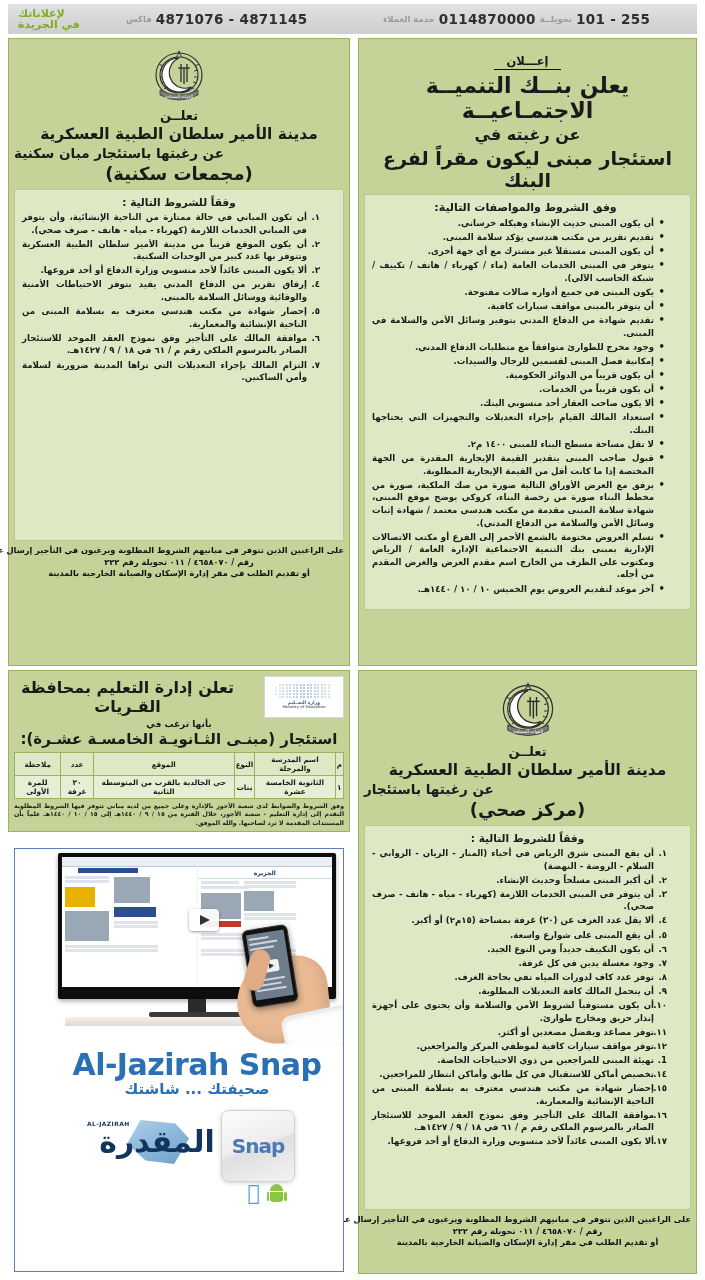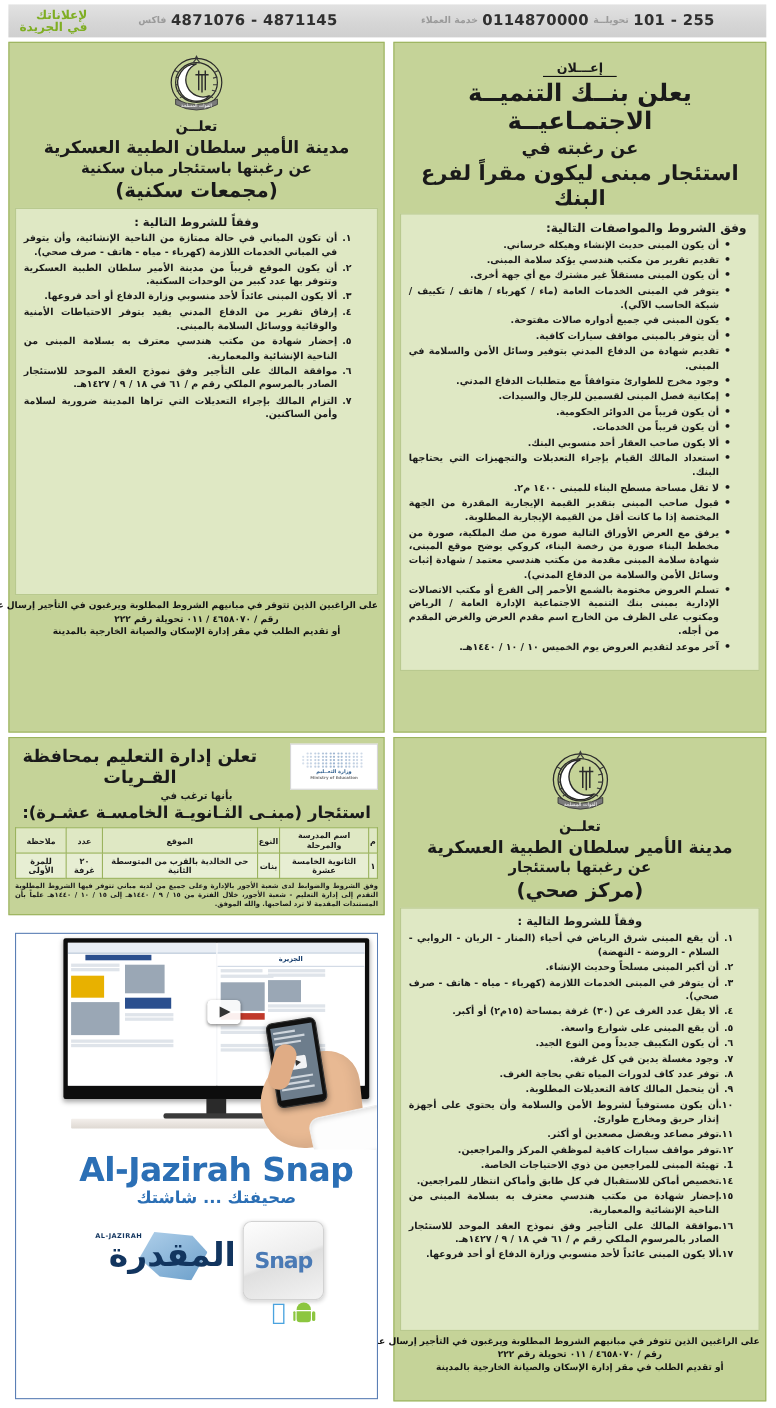--- a/index.html
+++ b/index.html
@@ -12,21 +12,21 @@
 
   
   .topbar{
     position:absolute;left:8px;top:4px;width:689px;height:30px;
     background:linear-gradient(180deg,#e2e2e2 0%,#d6d6d6 55%,#cfcfcf 100%);
     display:flex;align-items:center;justify-content:space-between;
     padding:0 6px;box-sizing:border-box;
   }
   .tb-right{
     color:#7fae23;font-weight:bold;font-size:11px;line-height:11px;
-    text-align:right;letter-spacing:0px;padding-left:4px;
+    text-align:left;letter-spacing:0px;padding-left:4px;
   }
   .tb-right div{white-space:nowrap;}
   .tb-mid,.tb-left{
     display:flex;align-items:center;gap:4px;
     font-size:13px;font-weight:bold;color:#3a3a3a;white-space:nowrap;
   }
   .tb-mid{margin-right:auto;margin-left:auto;}
   .tb-label{font-size:8.5px;color:#9a9a9a;font-weight:bold;}
   .tb-num{font-size:13.5px;font-weight:bold;color:#2f2f2f;letter-spacing:.3px;}
   .tb-left{position:absolute;left:118px;top:7px;}
@@ -38,21 +38,21 @@
     background:#c5d398;border:1px solid #9bb35e;
     padding:5px;
   }
   .ad-inner-box{
     background:#dfe8c4;border:1px solid #b9c98f;
     padding:5px 7px;box-sizing:border-box;
   }
   .emblem{display:block;margin:4px auto 2px auto;}
   .ttl-sm{font-size:13px;font-weight:bold;text-align:center;letter-spacing:2px;margin:1px 0;}
   .ttl-lg{font-size:15.5px;font-weight:bold;text-align:center;margin:2px 0;letter-spacing:.2px;}
-  .ttl-md{font-size:13.5px;font-weight:bold;text-align:center;margin:1px 0;}
+  .ttl-md{font-size:13.5px;font-weight:bold;text-align:left;margin:1px 0;}
   .ttl-xl{font-size:18px;font-weight:bold;text-align:center;margin:2px 0;}
   .cond-head{font-size:10.5px;font-weight:bold;text-align:center;margin:1px 0 3px 0;}
   ol.cl,ul.cl{margin:0;padding:0 16px 0 0;list-style:none;}
   ol.cl li,ul.cl li{
     font-size:8.6px;line-height:12.6px;font-weight:bold;
     text-align:justify;margin-bottom:1.5px;position:relative;padding-right:13px;
   }
   ol.cl li .mk{position:absolute;right:0;top:0;font-size:8.6px;font-weight:bold;}
   ul.cl li .mk{position:absolute;right:2px;top:0;font-size:10px;line-height:12.6px;}
   .ad-foot{
@@ -267,21 +267,21 @@
 
   <div class="ad" style="left:358px;top:38px;width:339px;height:628px;">
     <div style="text-align:center;margin:6px 0 4px 0;">
       <span style="font-size:11.5px;font-weight:bold;border-bottom:1.4px solid #111;padding:0 12px 1px 12px;letter-spacing:2px;">إعـــلان</span>
     </div>
     <div style="font-size:22px;font-weight:bold;text-align:center;margin:2px 0;letter-spacing:.5px;">يعلن بنــك التنميــة الاجتمـاعيــة</div>
     <div style="font-size:16px;font-weight:bold;text-align:center;margin:2px 0;">عن رغبته في</div>
     <div style="font-size:19px;font-weight:bold;text-align:center;margin:3px 0;">استئجار مبنى ليكون مقراً لفرع البنك</div>
 
     <div class="ad-inner-box" style="margin-top:3px;height:416px;">
-      <div class="cond-head" style="font-size:11px;text-align:right;padding-right:4px;">وفق الشروط والمواصفات التالية:</div>
+      <div class="cond-head" style="font-size:11px;text-align:center;padding-right:4px;">وفق الشروط والمواصفات التالية:</div>
       <ul class="cl" id="bk-list">
           <li><span class="mk">•</span><span>أن يكون المبنى حديث الإنشاء وهيكله خرساني.</span></li>
           <li><span class="mk">•</span><span>تقديم تقرير من مكتب هندسي يؤكد سلامة المبنى.</span></li>
           <li><span class="mk">•</span><span>أن يكون المبنى مستقلاً غير مشترك مع أي جهة أخرى.</span></li>
           <li><span class="mk">•</span><span>يتوفر في المبنى الخدمات العامة (ماء / كهرباء / هاتف / تكييف / شبكة الحاسب الآلي).</span></li>
           <li><span class="mk">•</span><span>يكون المبنى في جميع أدواره صالات مفتوحة.</span></li>
           <li><span class="mk">•</span><span>أن يتوفر بالمبنى مواقف سيارات كافية.</span></li>
           <li><span class="mk">•</span><span>تقديم شهادة من الدفاع المدني بتوفير وسائل الأمن والسلامة في المبنى.</span></li>
           <li><span class="mk">•</span><span>وجود مخرج للطوارئ متوافقاً مع متطلبات الدفاع المدني.</span></li>
           <li><span class="mk">•</span><span>إمكانية فصل المبنى لقسمين للرجال والسيدات.</span></li>

